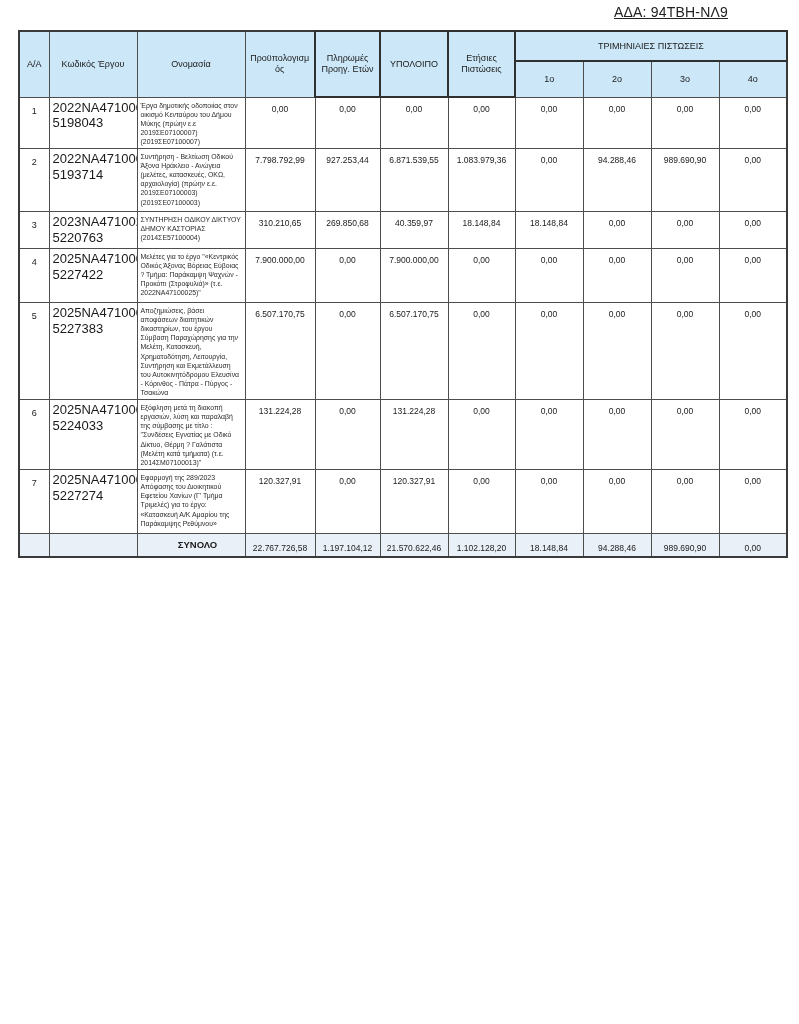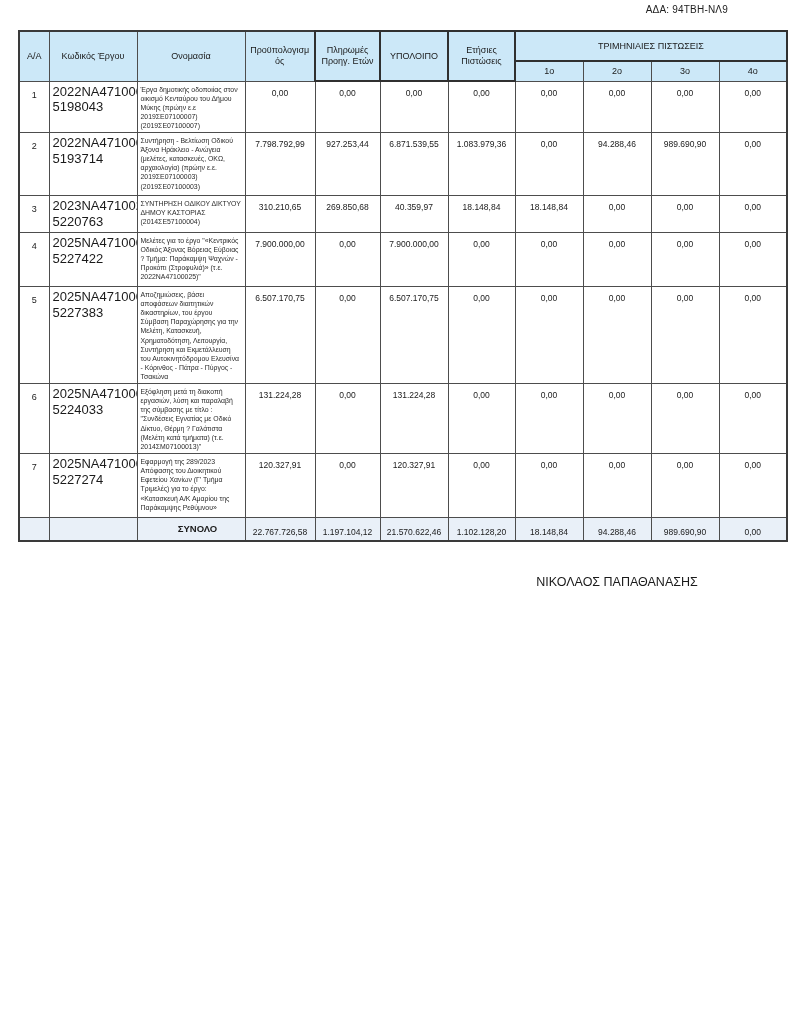--- a/index.html
+++ b/index.html
@@ -4,38 +4,38 @@
 <style>
   * { box-sizing: border-box; }
   html, body { margin: 0; padding: 0; background: #ffffff; }
   body {
     width: 799px; height: 1024px; position: relative;
     font-family: "Liberation Sans", sans-serif; color: #1a1a1a;
     overflow: hidden;
   }
   .ada {
     position: absolute; top: 4px; left: 0; width: 728px;
-    text-align: right; font-size: 10px; letter-spacing: 0.2px; color: #222;
+    text-align: right; font-size: 14px; letter-spacing: 0.2px; color: #222; text-decoration: underline;
   }
   table.doc-table {
     position: absolute; top: 30px; left: 18px; width: 768px;
     border-collapse: collapse; table-layout: fixed;
     border: 2px solid #3a3a3a;
   }
   .doc-table th, .doc-table td {
     border: 1px solid var(--border, #4d4d4d);
     padding: 2px 3px; overflow: hidden; vertical-align: top;
   }
   .doc-table thead th {
     background: var(--header-bg, #cce8f8);
     font-weight: normal; font-size: 9px; line-height: 1.2;
     text-align: center; vertical-align: middle;
   }
   .doc-table thead tr.main-hrow th { height: 30px; }
-  .doc-table thead tr.sub-hrow th { height: 20px; }
+  .doc-table thead tr.sub-hrow th { height: 36px; }
   .doc-table thead th.thick { border-width: 2px; border-color: #303030; }
   .doc-table thead th.break-any { word-break: break-all; text-align: center; }
   td.aa { text-align: center; font-size: 9px; padding-top: 8px; }
   td.code { font-size: 13px; line-height: 1.2; white-space: pre-line; }
   td.name { font-size: 6.9px; line-height: 1.32; color: #2a2a2a; padding-top: 3px; }
   td.num { text-align: center; font-size: 8.5px; padding-top: 6px; }
   tr.total-row td { background: var(--total-bg, #e9f0f8); height: 23px; vertical-align: middle; }
   tr.total-row td.total-label { text-align: center; font-weight: bold; font-size: 9.5px; padding-left: 16px; }
   tr.total-row td.num { padding-top: 8px; }
   .signature {
@@ -192,14 +192,13 @@
       <td class="num">1.102.128,20</td>
       <td class="num">18.148,84</td>
       <td class="num">94.288,46</td>
       <td class="num">989.690,90</td>
       <td class="num">0,00</td>
     </tr>
   </tfoot>
 </table>
 
 <div class="signature">
-  <div class="signer-name">ΝΙΚΟΛΑΟΣ ΠΑΠΑΘΑΝΑΣΗΣ</div>
 </div>
 
 </body></html>

